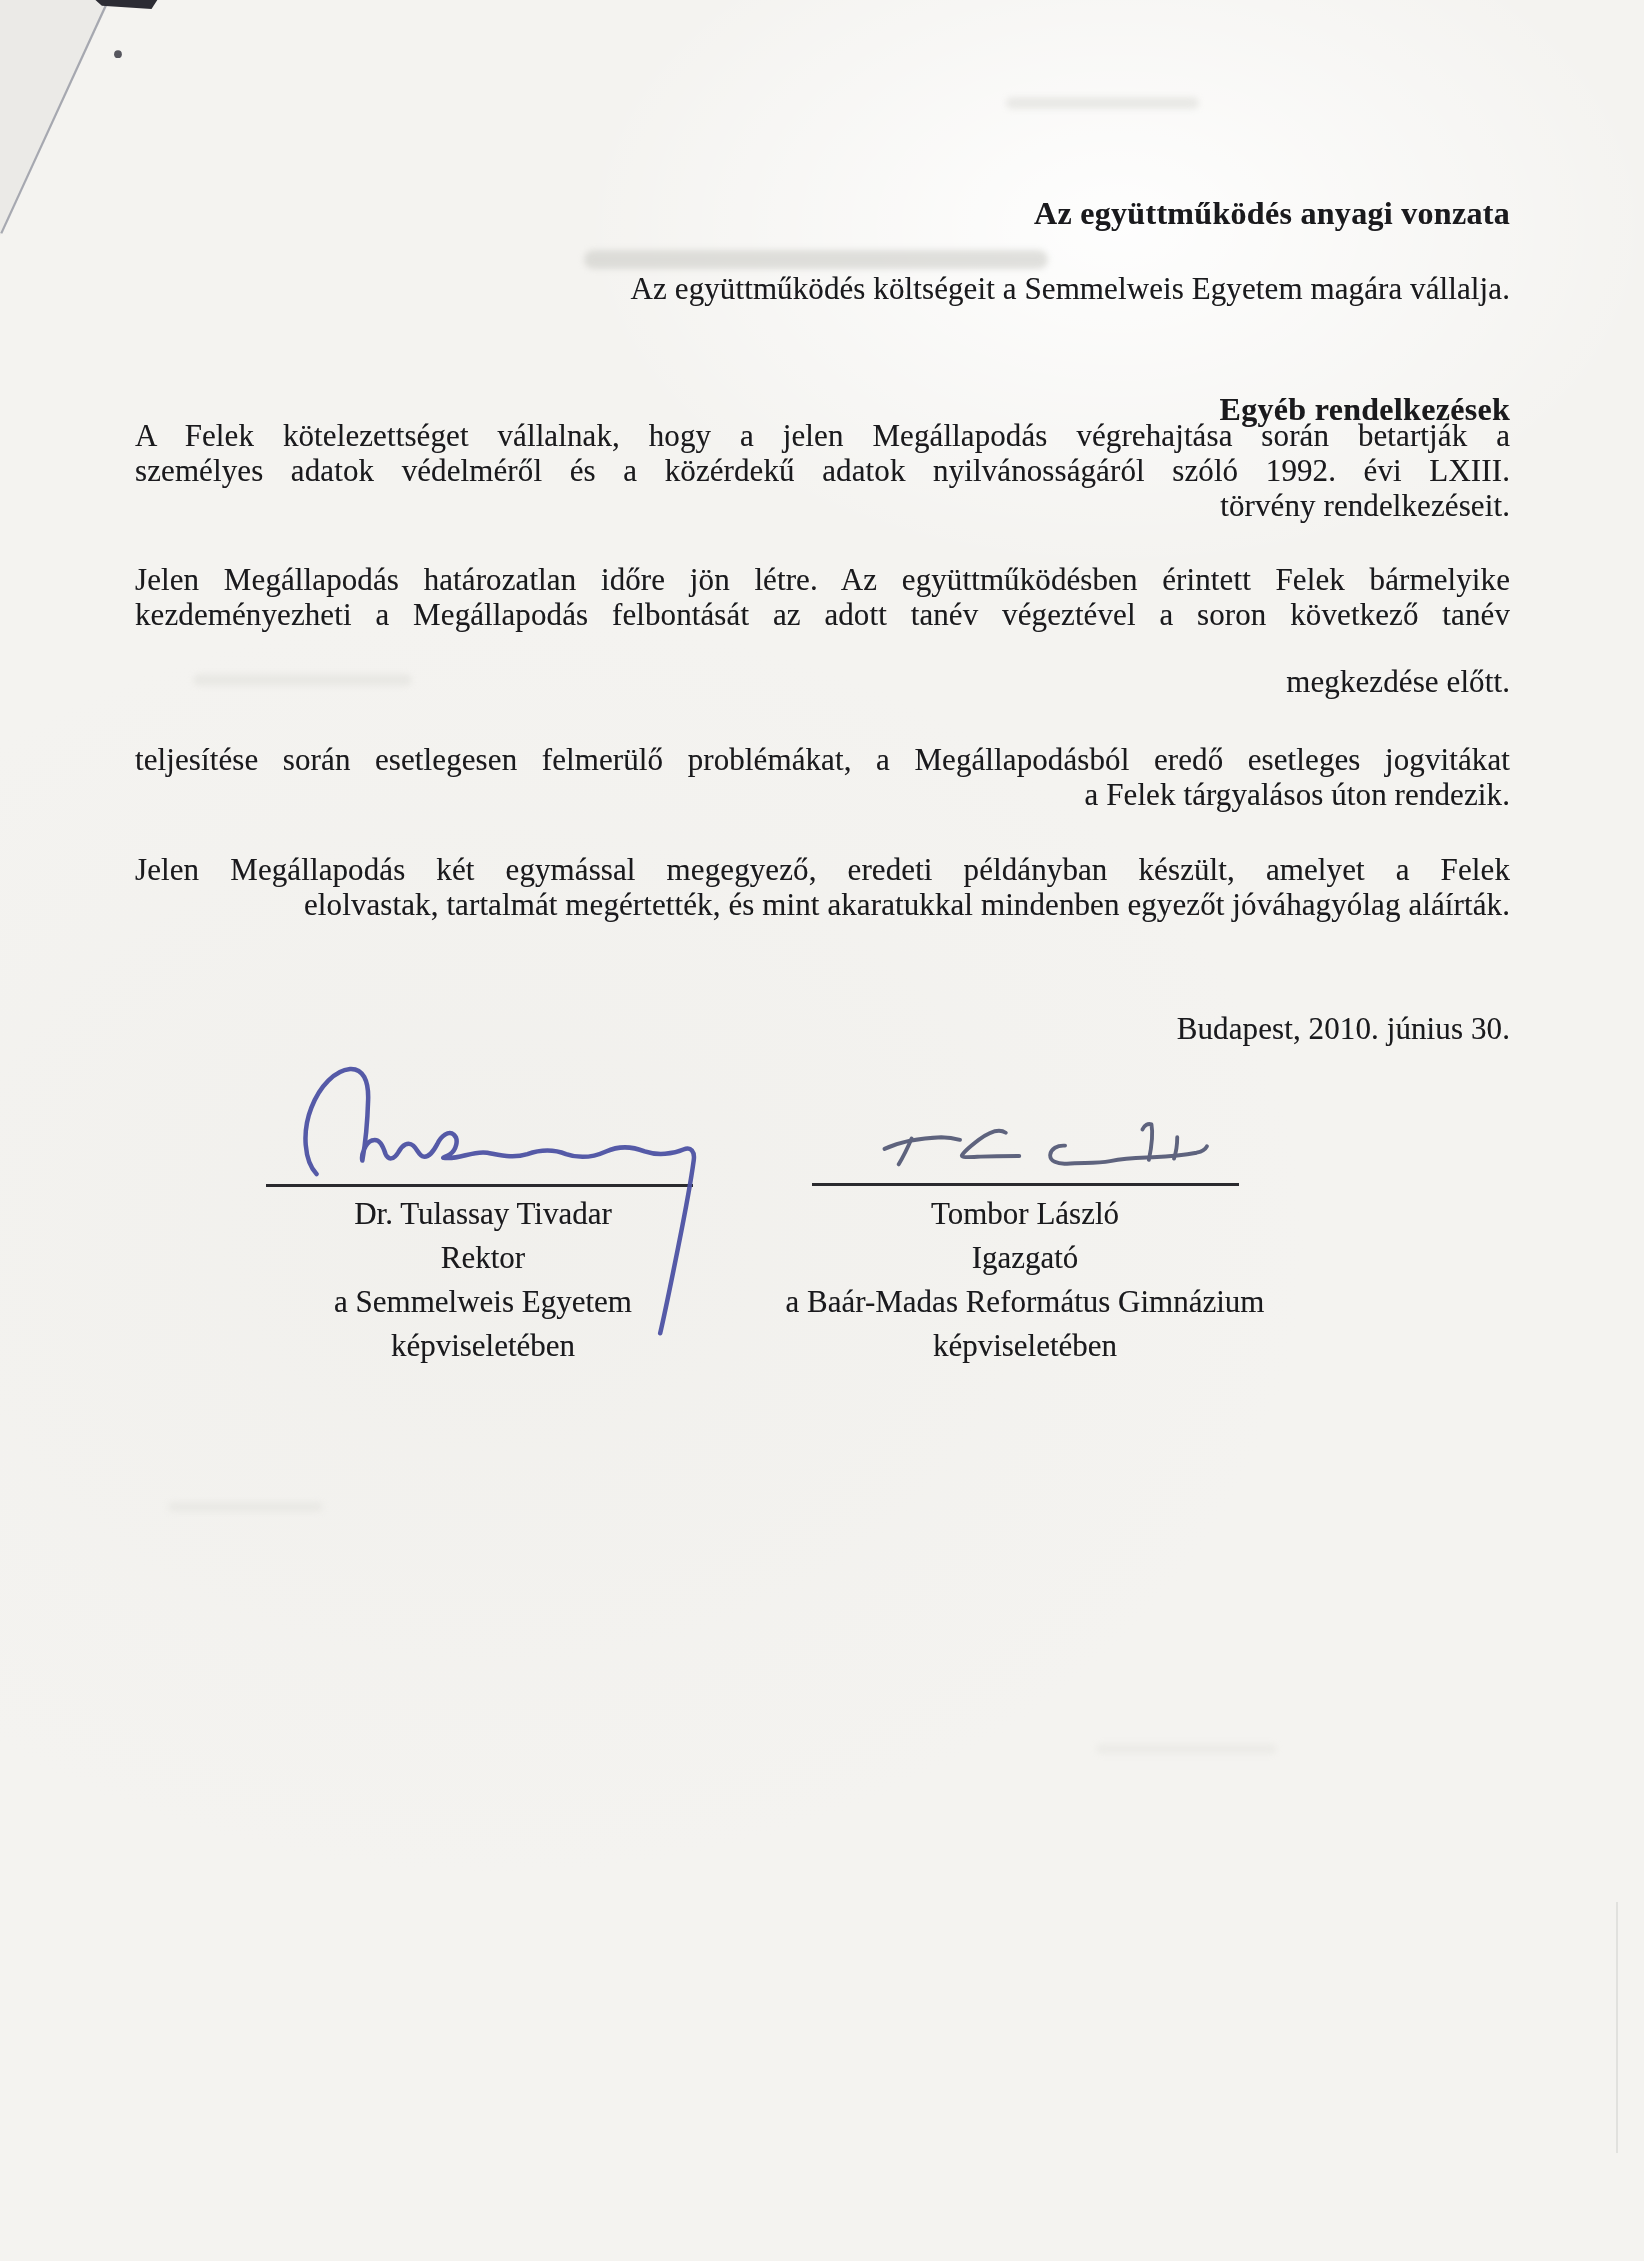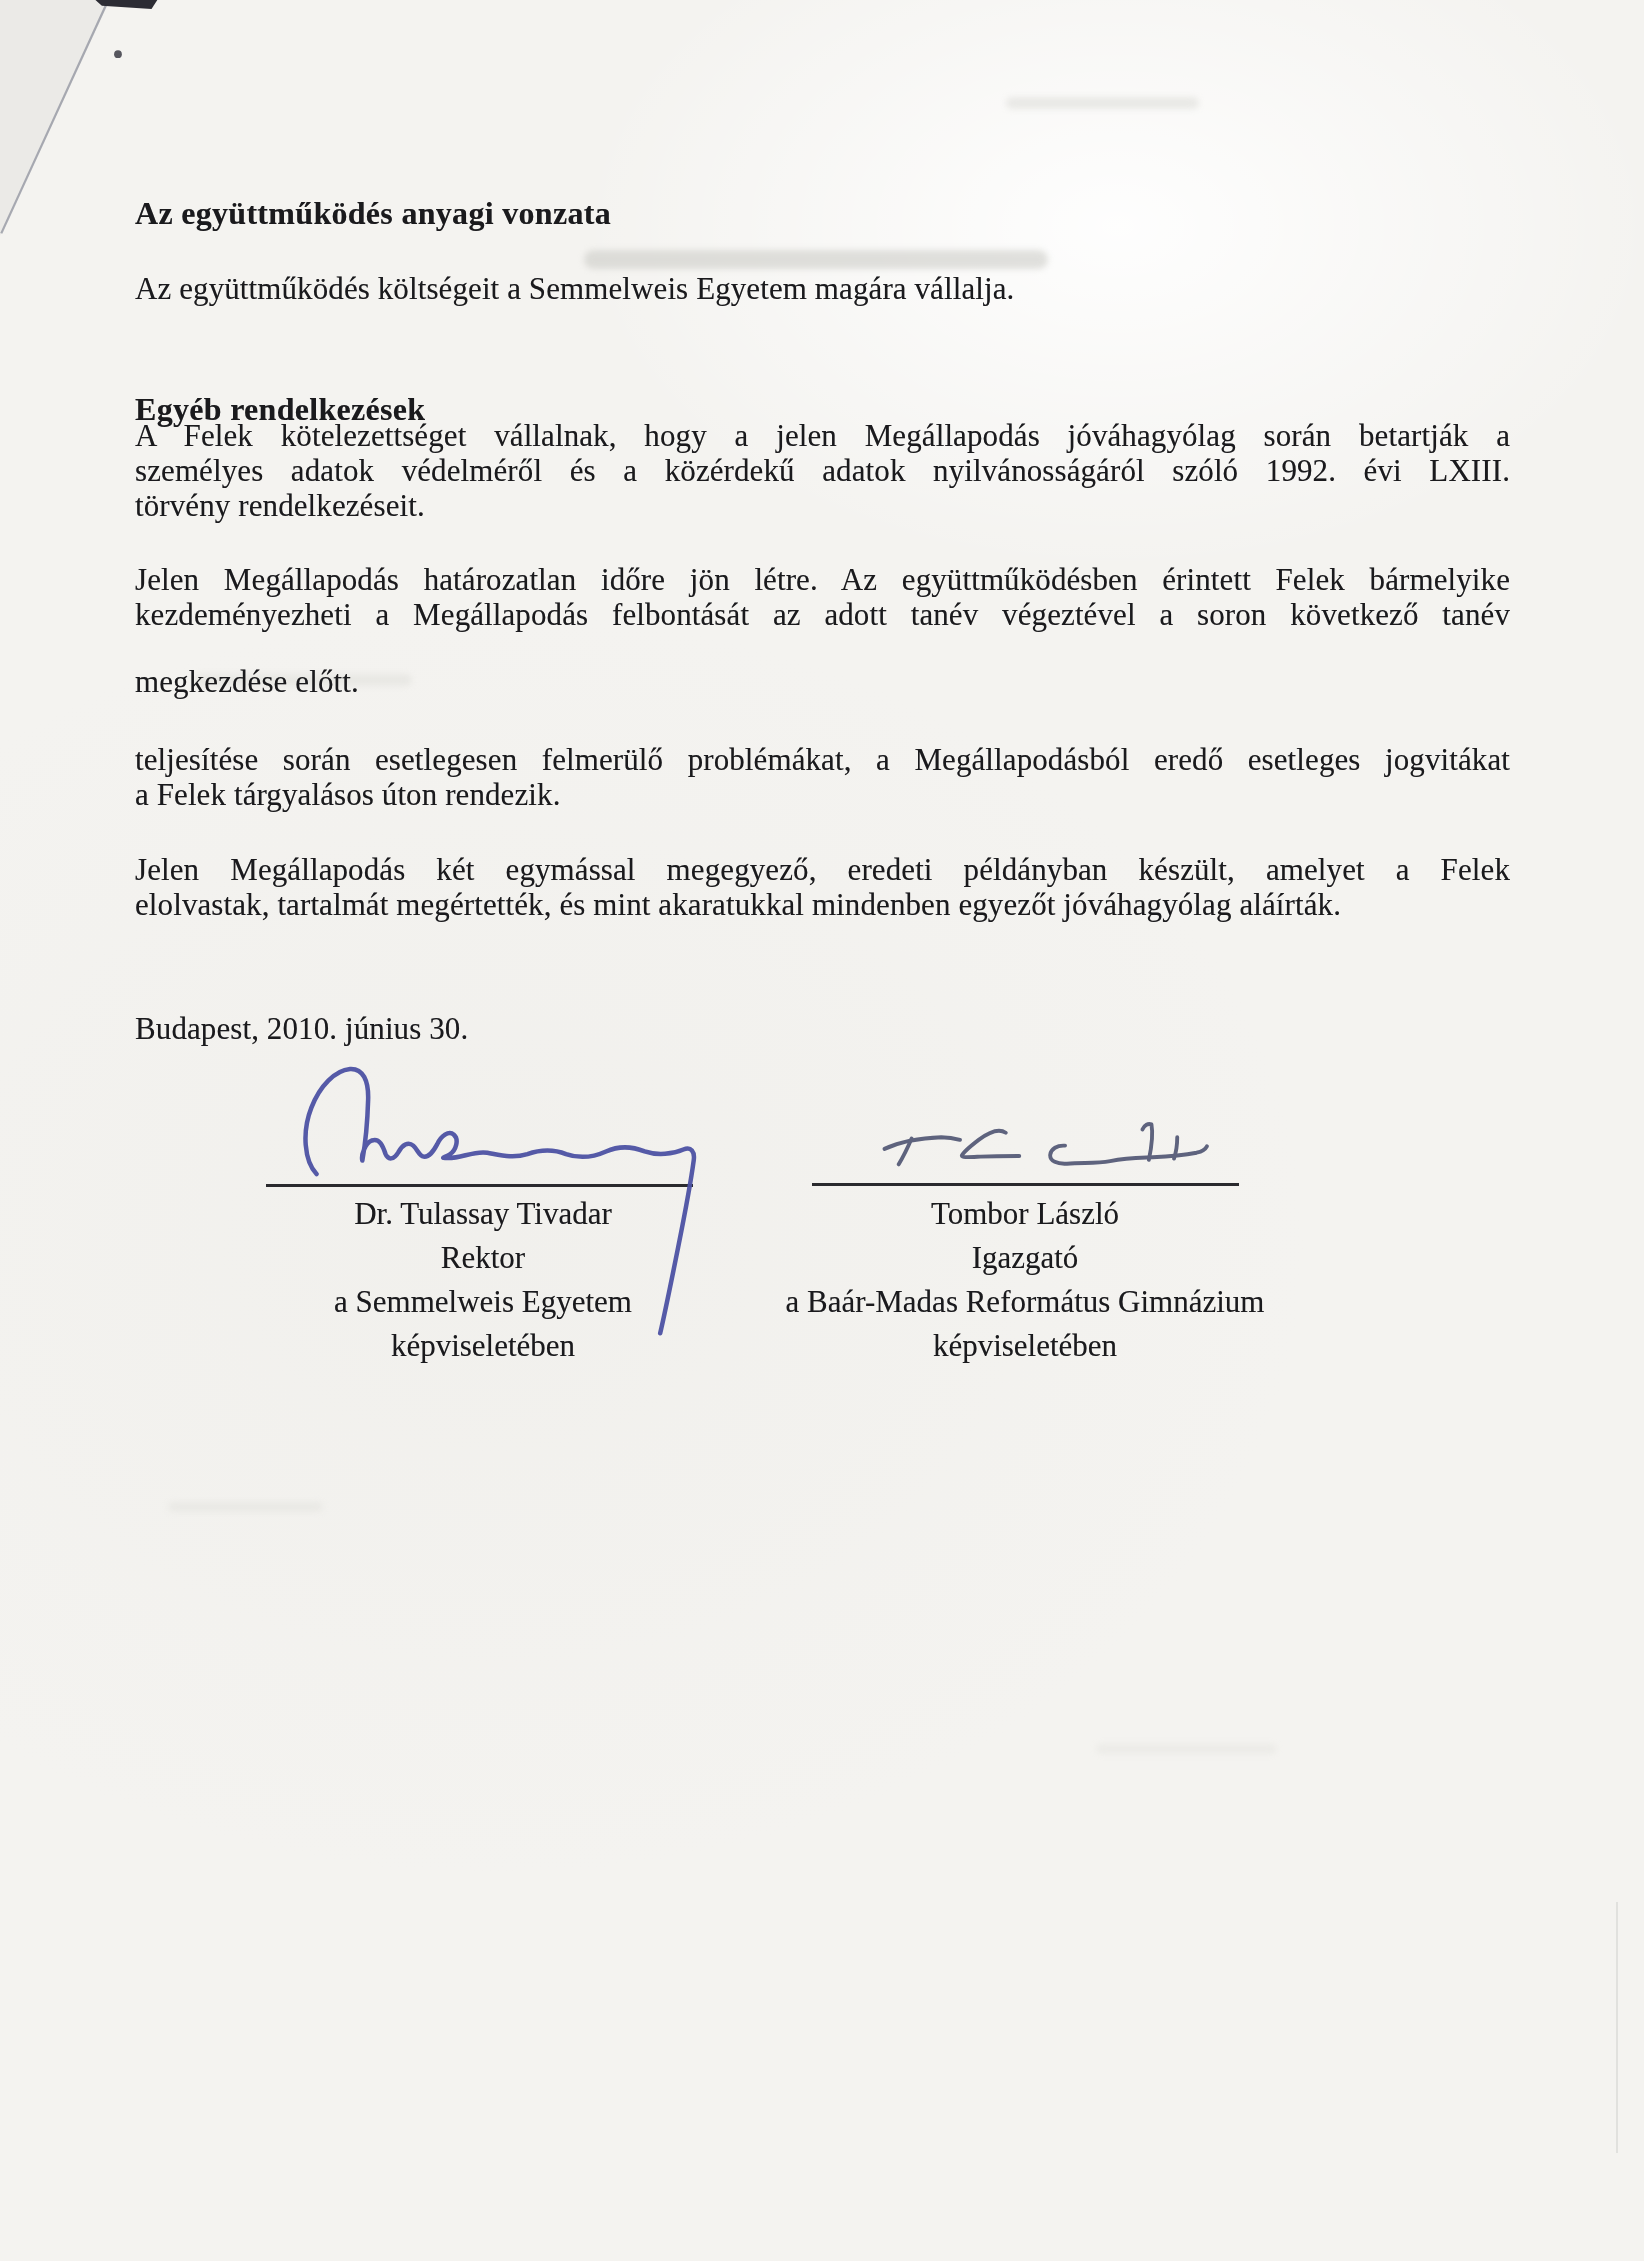--- a/index.html
+++ b/index.html
@@ -15,20 +15,21 @@
     font-family:"Liberation Serif","DejaVu Serif",serif;
     color:var(--ink,#1a1a1d);
   }
   .tline{
     position:absolute;
     left:135px;width:1375px;
     font-size:31px;line-height:36px;
     letter-spacing:0.1px;
     text-shadow:0 0 0.6px rgba(26,26,29,.38);
     white-space:nowrap;
+    text-align:right;
   }
   .just{
     white-space:normal;
     text-align:justify;
     text-align-last:justify;
   }
   .bold{font-weight:bold;font-size:32px;letter-spacing:0.3px;}
   .sigline{
     position:absolute;height:3.2px;background:#2a2a2e;
     box-shadow:0 0 0.6px rgba(42,42,46,.6);
@@ -65,21 +66,21 @@
   <div class="smudge" style="left:168px;top:1502px;width:155px;height:10.3px;background:#dadad5;opacity:.35;"></div>
   <div class="smudge" style="left:1096px;top:1744px;width:181px;height:10.3px;background:#dadad5;opacity:.3;"></div>
   <div class="edge-line"></div>
 
   <div class="tline bold" style="top:195px;">Az együttműködés anyagi vonzata</div>
 
   <div class="tline" style="top:271px;">Az együttműködés költségeit a Semmelweis Egyetem magára vállalja.</div>
 
   <div class="tline bold" style="top:344px;margin-top:47px;">Egyéb rendelkezések</div>
 
-  <div class="tline just" style="top:418px;">A Felek kötelezettséget vállalnak, hogy a jelen Megállapodás jóváhagyólag során betartják a</div>
+  <div class="tline just" style="top:418px;">A Felek kötelezettséget vállalnak, hogy a jelen Megállapodás végrehajtása során betartják a</div>
   <div class="tline just" style="top:453px;">személyes adatok védelméről és a közérdekű adatok nyilvánosságáról szóló 1992. évi LXIII.</div>
   <div class="tline" style="top:488px;">törvény rendelkezéseit.</div>
 
   <div class="tline just" style="top:562px;">Jelen Megállapodás határozatlan időre jön létre. Az együttműködésben érintett Felek bármelyike</div>
   <div class="tline just" style="top:597px;">kezdeményezheti a Megállapodás felbontását az adott tanév végeztével a soron következő tanév</div>
   <div class="tline" style="top:664px;">megkezdése előtt.</div>
 
   <div class="tline just" style="top:742px;">teljesítése során esetlegesen felmerülő problémákat, a Megállapodásból eredő esetleges jogvitákat</div>
   <div class="tline" style="top:777px;">a Felek tárgyalásos úton rendezik.</div>
 

